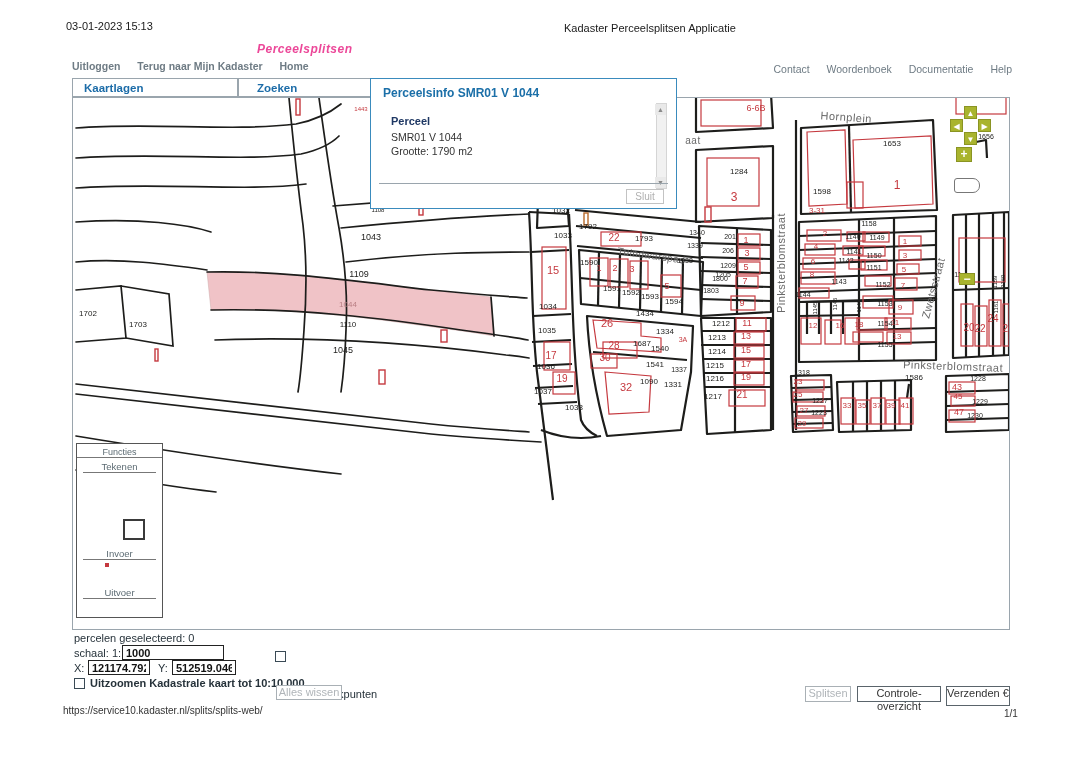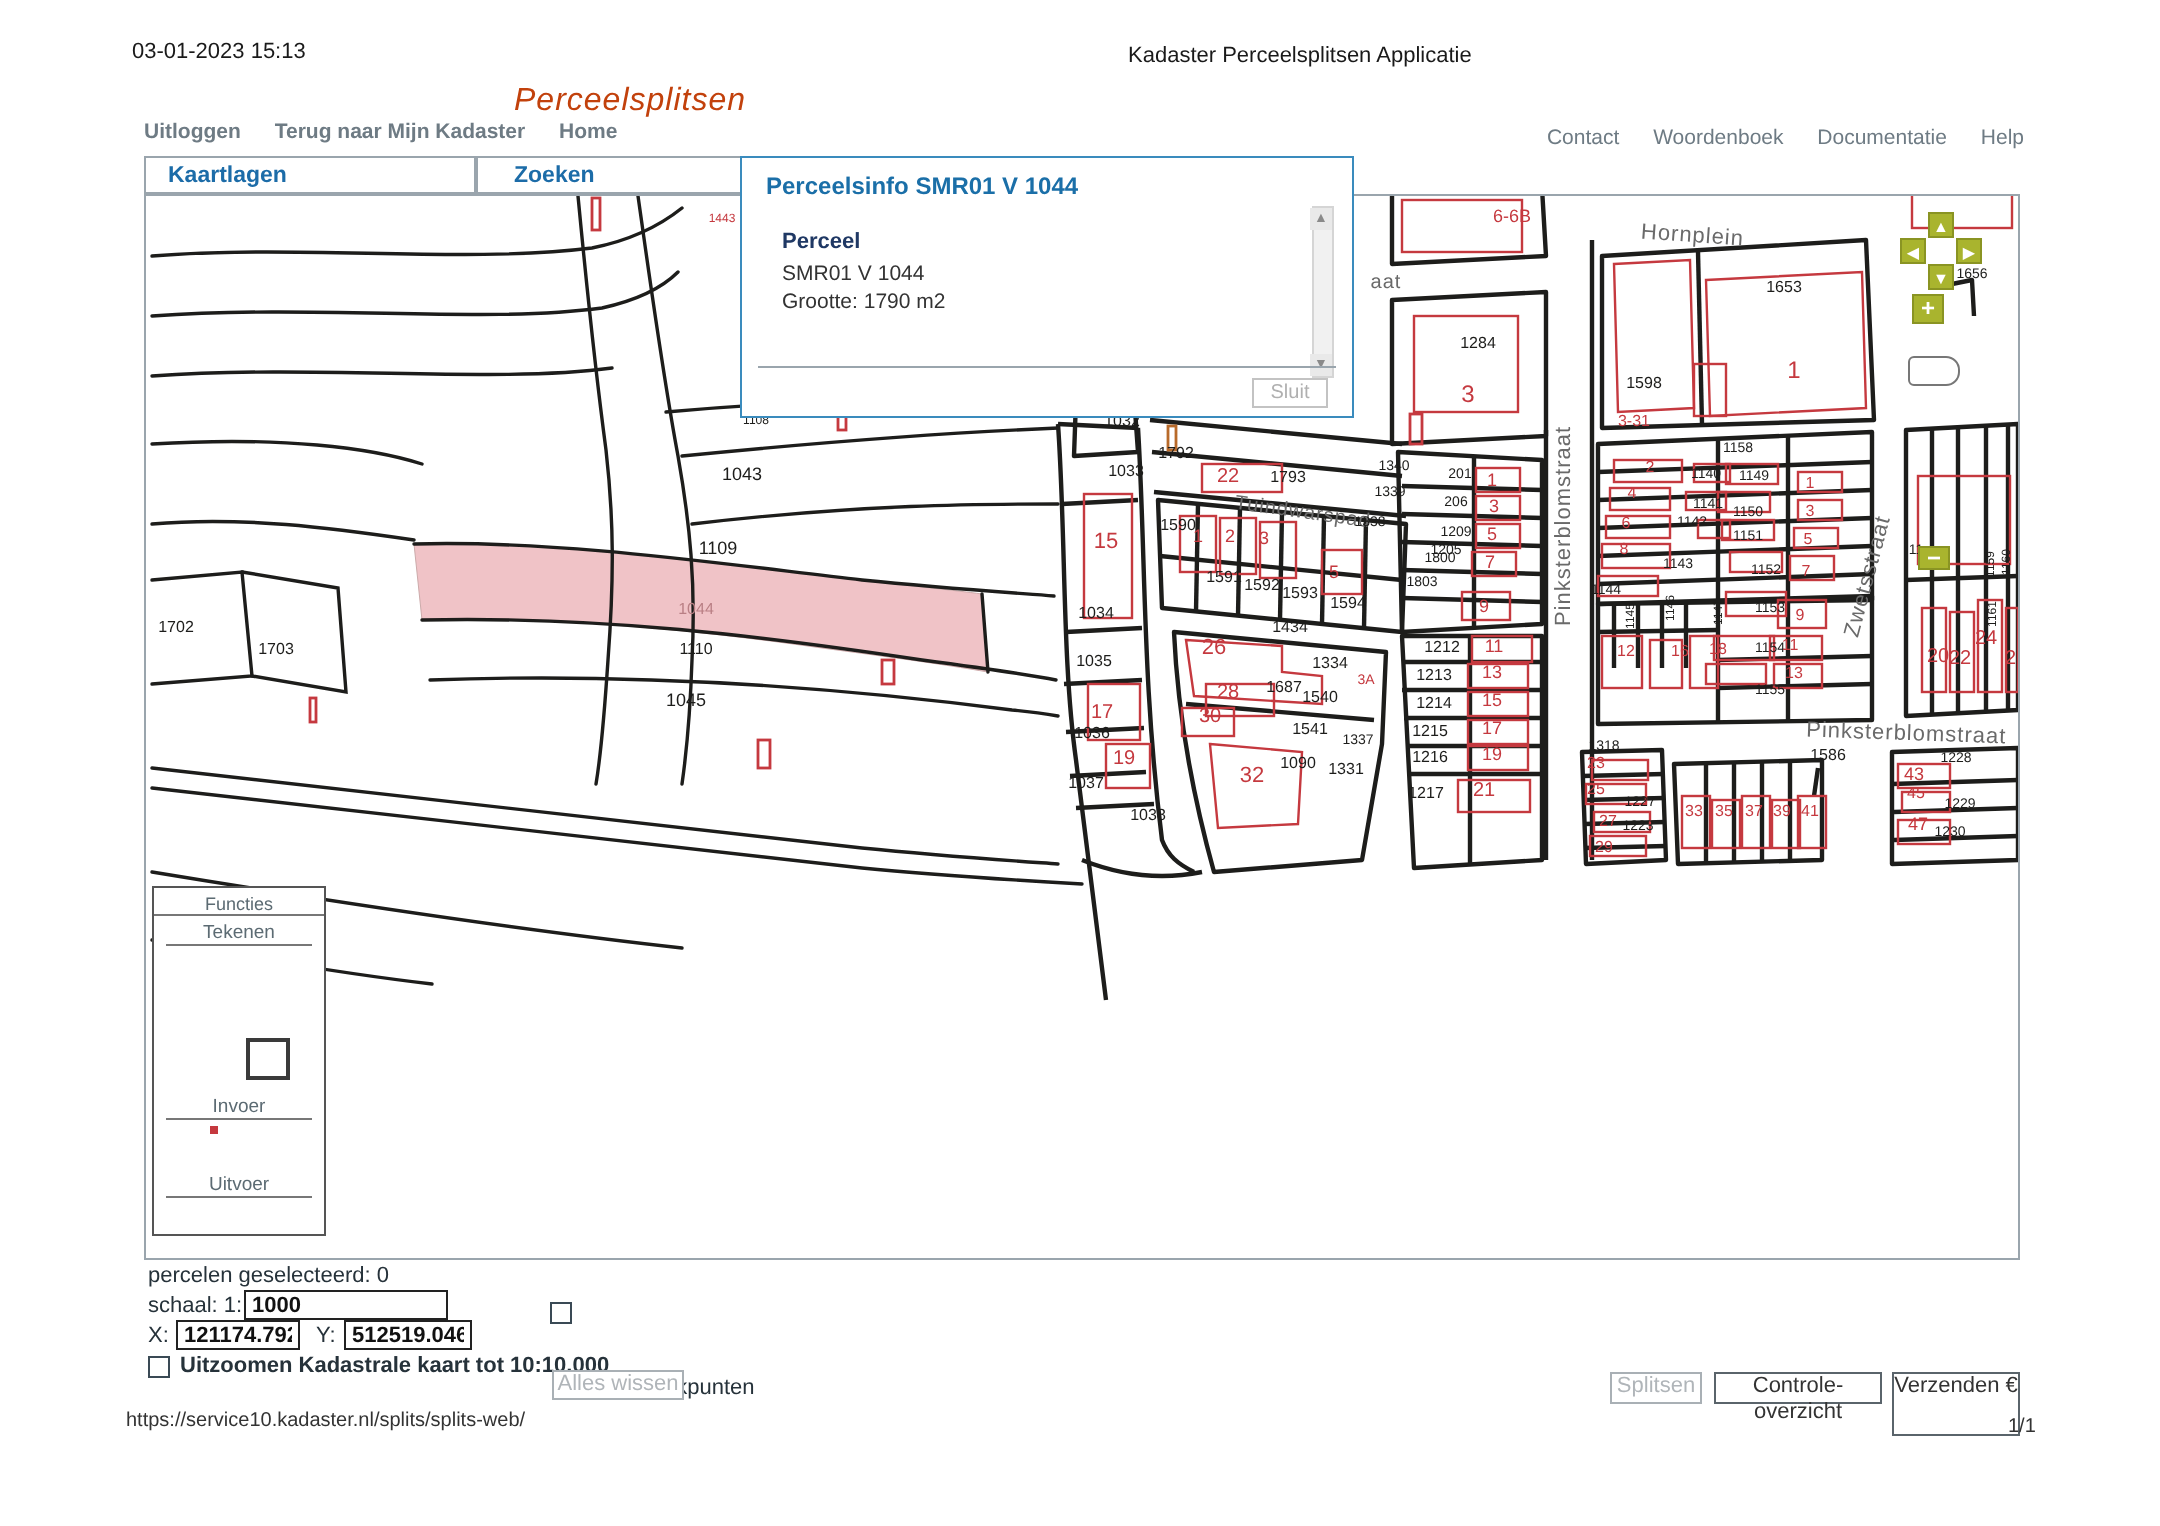--- a/index.html
+++ b/index.html
@@ -2,21 +2,21 @@
 <html><head>
 <meta charset="utf-8">
 <style>
   html,body{margin:0;padding:0;background:#fff;}
   body{width:1080px;height:763px;position:relative;overflow:hidden;
        font-family:"Liberation Sans","DejaVu Sans",sans-serif;color:#222;}
   .abs{position:absolute;}
   
   .ts{left:66px;top:20px;font-size:11px;color:#1a1a1a;}
   .apptitle{left:528px;top:22px;font-size:11px;color:#1a1a1a;padding-left:36px;}
-  .brand{left:257px;top:42px;font-size:16px;font-style:italic;font-weight:normal;color:#c2410c;letter-spacing:.5px;}
+  .brand{left:257px;top:42px;font-size:12px;font-style:italic;font-weight:bold;color:#ec4899;letter-spacing:.5px;}
   .navl{left:72px;top:60px;font-size:10.5px;color:#6e7b84;font-weight:bold;}
   .navr{right:68px;top:63px;font-size:10.5px;color:#6e7b84;}
   .navl span,.navr span{margin-right:14px;cursor:pointer;}
   .navr span{margin-right:0;margin-left:14px;}
   
   .tab{top:78px;height:19px;border:1px solid #9aa5ad;background:#fff;
        font-size:11.5px;font-weight:bold;color:#1c6ca8;line-height:19px;box-sizing:border-box;}
   #tab-kaartlagen{left:72px;width:166px;padding-left:11px;}
   #tab-zoeken{left:238px;width:134px;padding-left:18px;}
   
@@ -466,16 +466,16 @@
 <input class="inbox" style="left: 88px; top: 660px; width: 62px;" value="121174.792">
 <div class="abs btxt" style="left:158px;top:662px;">Y:</div>
 <input class="inbox" style="left: 172px; top: 660px; width: 64px;" value="512519.046">
 <div class="cb" style="left:74px;top:678px;"></div>
 <div class="abs btxt" style="left:90px;top:677px;font-weight:bold;">Uitzoomen Kadastrale kaart tot 10:10.000</div>
 <div class="cb" style="left:275px;top:651px;"></div>
 <div class="abs btxt" style="left:291px;top:650px;margin-top:38px;">Tonen knikpunten</div>
 <div class="btn disabled" style="left:276px;top:666px;width:66px;height:15px;line-height:12px;">Alles wissen</div>
 <div class="btn disabled" style="left:805px;top:667px;width:46px;height:16px;line-height:13px;">Splitsen</div>
 <div class="btn" style="left:857px;top:667px;width:84px;height:16px;line-height:13px;">Controle-overzicht</div>
-<div class="btn" style="left:946px;top:667px;width:64px;height:32px;line-height:13px;">Verzenden €</div>
+<div class="btn" style="left:946px;top:667px;width:64px;height:20px;line-height:13px;">Verzenden €</div>
 
 <div class="abs url">https://service10.kadaster.nl/splits/splits-web/</div>
 <div class="abs pageno">1/1</div>
 
 </body></html>

